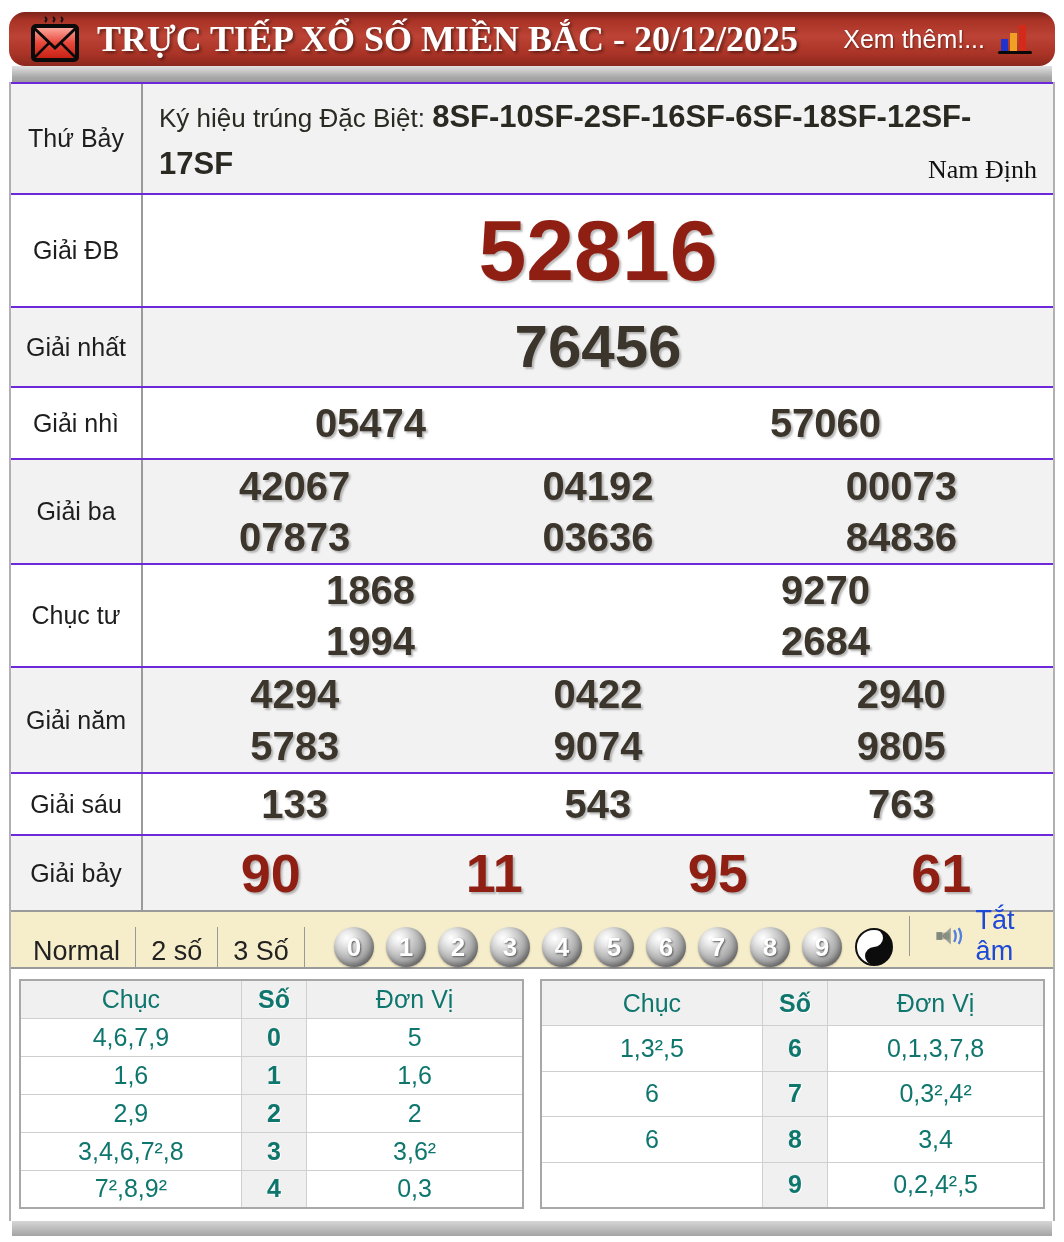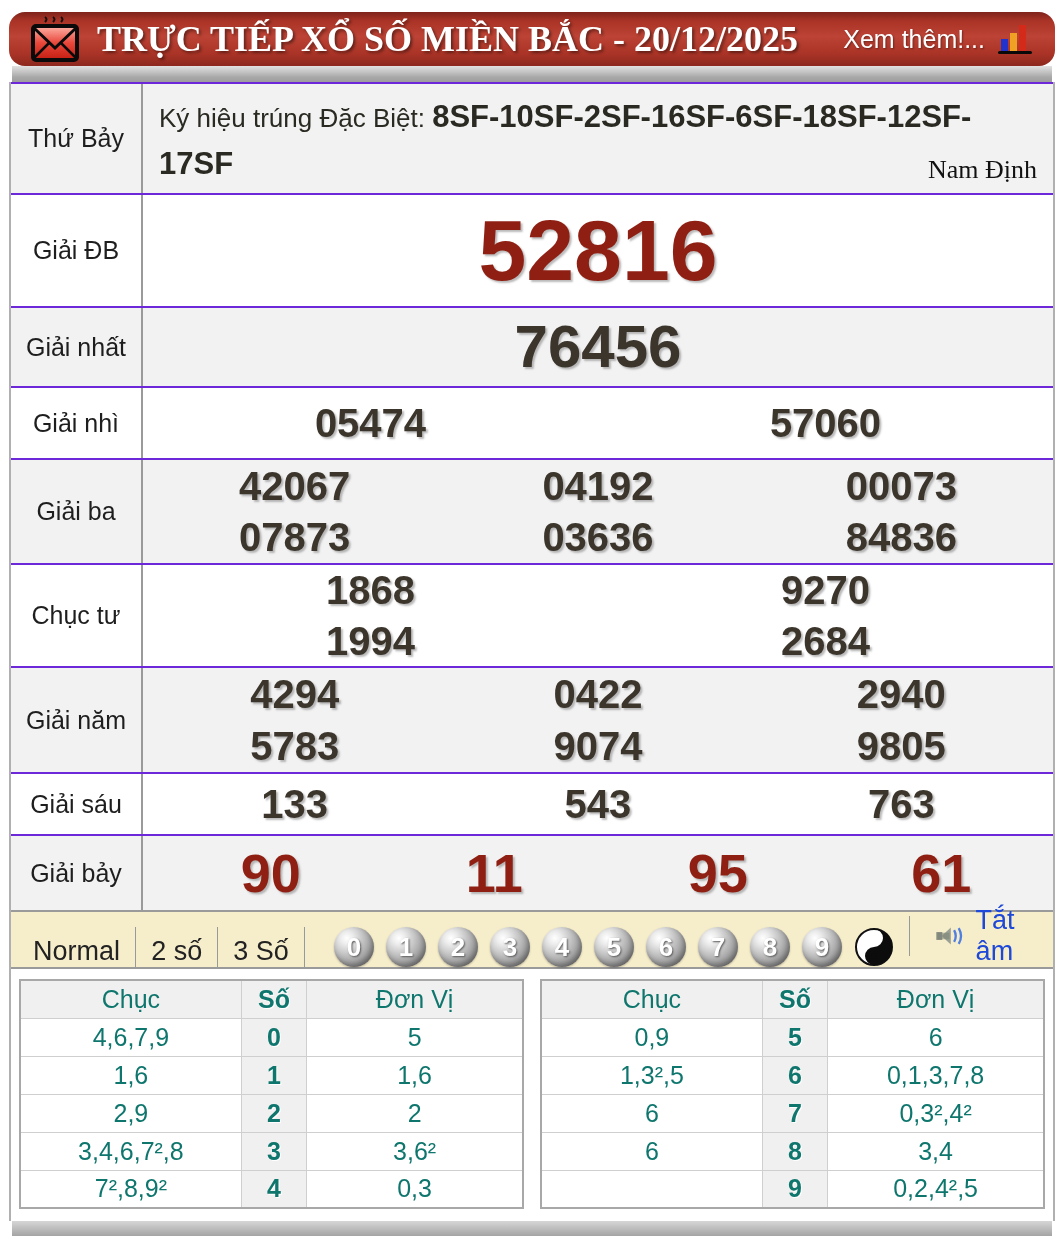--- a/index.html
+++ b/index.html
@@ -361,25 +361,20 @@
             <col class="c-digit">
             <col class="c-units">
           </colgroup>
         <tbody>
             <tr>
           <th>Chục</th>
           <th class="so">Số</th>
           <th>Đơn Vị</th>
         </tr>
         <tr>
-          <td>0,9</td>
-          <td class="so">5</td>
-          <td>6</td>
-        </tr>
-        <tr>
           <td>1,3²,5</td>
           <td class="so">6</td>
           <td>0,1,3,7,8</td>
         </tr>
         <tr>
           <td>6</td>
           <td class="so">7</td>
           <td>0,3²,4²</td>
         </tr>
         <tr>

